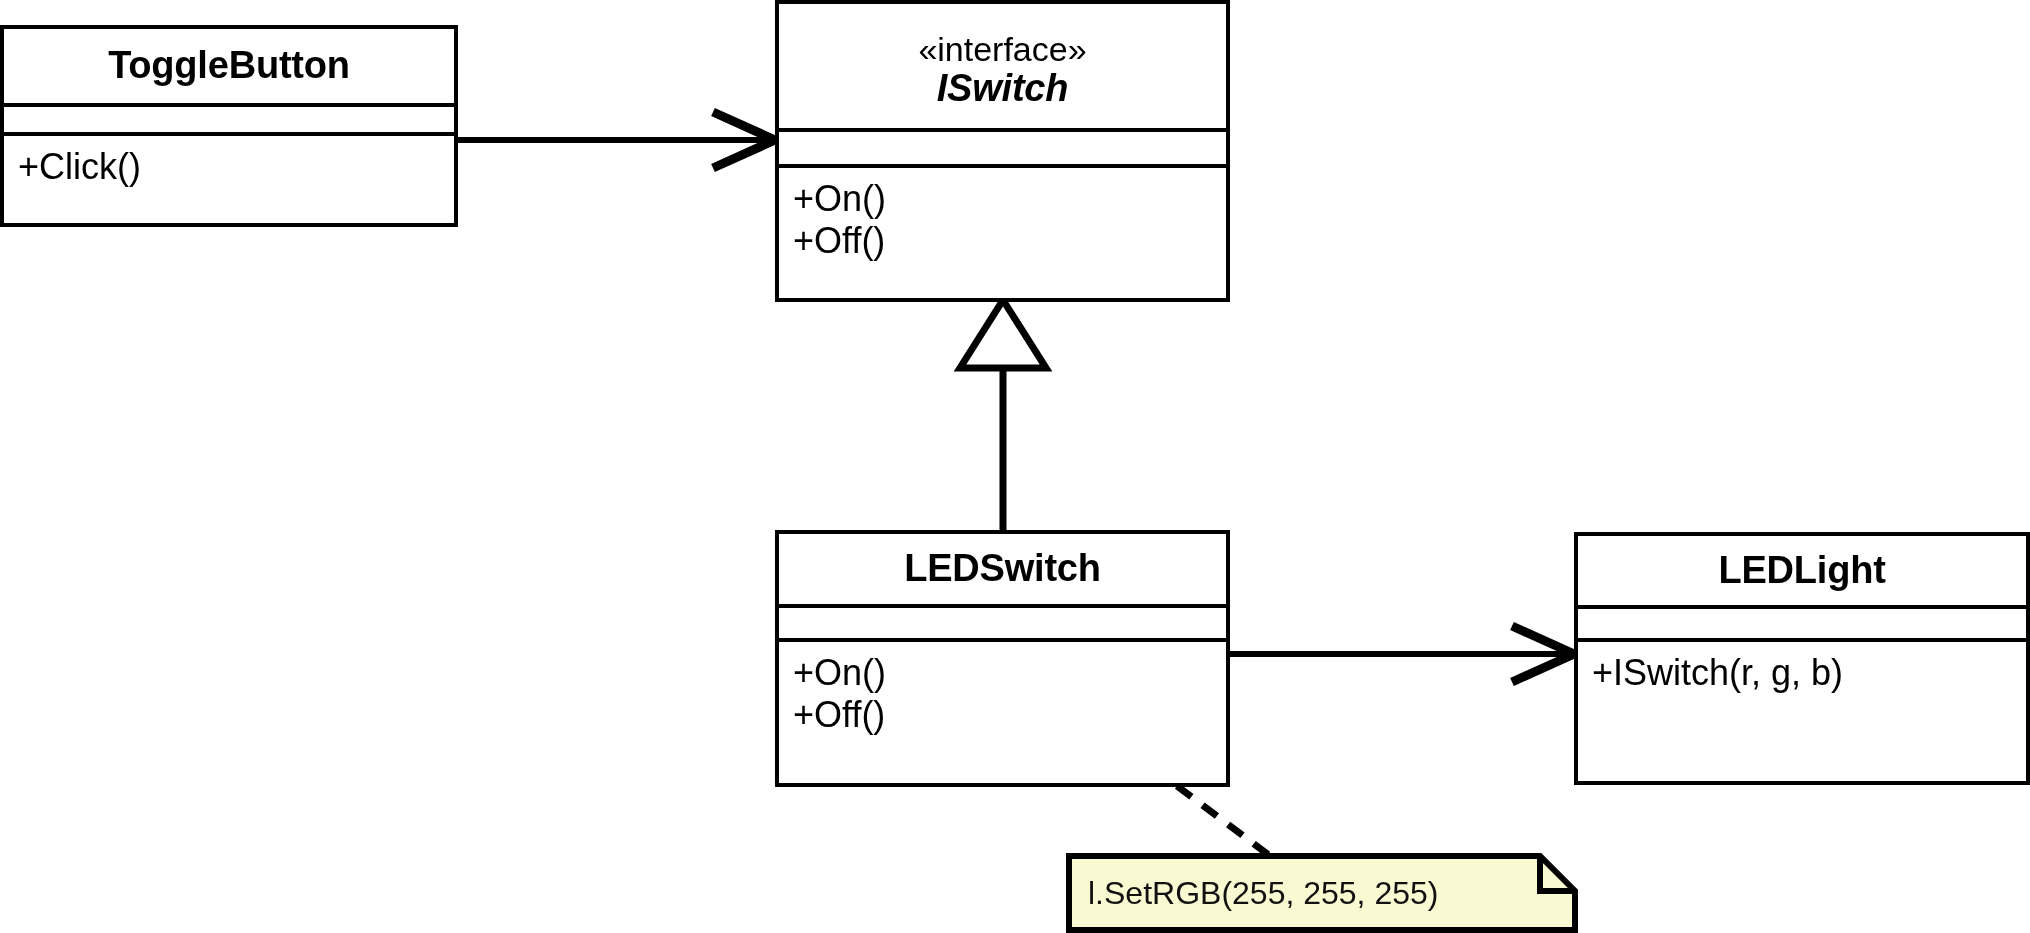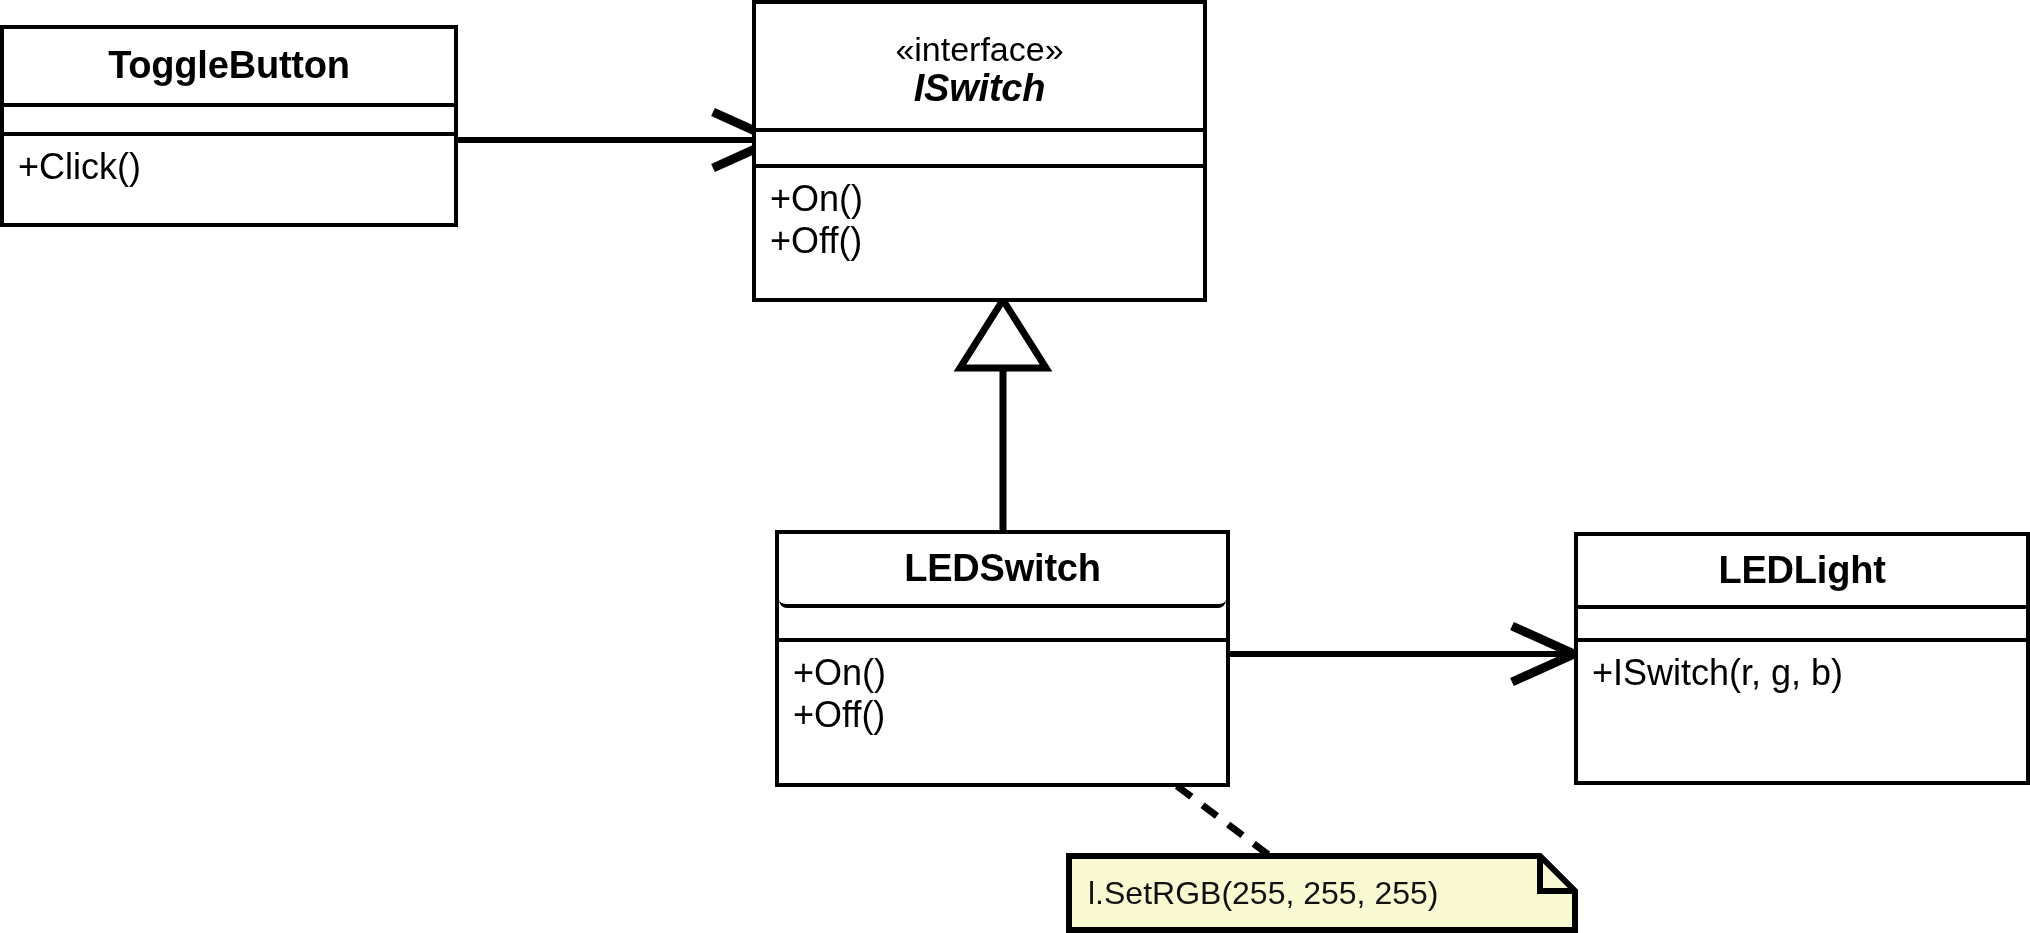--- a/index.html
+++ b/index.html
@@ -70,27 +70,27 @@
     line-height: 1.18;
     white-space: nowrap;
   }
 
   
   #box-togglebutton { left: 0px;    top: 25px;  width: 458px;  height: 202px; }
   #box-togglebutton .uml-header { height: 86px; }
   #box-togglebutton .uml-attrs  { height: 32px; }
   #box-togglebutton .uml-ops    { height: 96px; }
 
-  #box-iswitch { left: 752px; top: 0px;  width: 455px; height: 302px; }
+  #box-iswitch { left: 775px; top: 0px;  width: 455px; height: 302px; }
   #box-iswitch .uml-header { height: 128px; padding-top: 10px; }
   #box-iswitch .uml-attrs  { height: 36px; }
   #box-iswitch .uml-ops    { height: 130px; }
 
   #box-ledswitch { left: 775px; top: 530px; width: 455px; height: 257px; }
-  #box-ledswitch .uml-header { height: 74px; border-radius: 8px; }
+  #box-ledswitch .uml-header { height: 74px; }
   #box-ledswitch .uml-attrs  { height: 34px; }
   #box-ledswitch .uml-ops    { height: 141px; }
 
   #box-ledlight { left: 1574px; top: 532px; width: 456px; height: 253px; }
   #box-ledlight .uml-header { height: 73px; }
   #box-ledlight .uml-attrs  { height: 33px; }
   #box-ledlight .uml-ops    { height: 139px; }
 
   
   #connectors {

